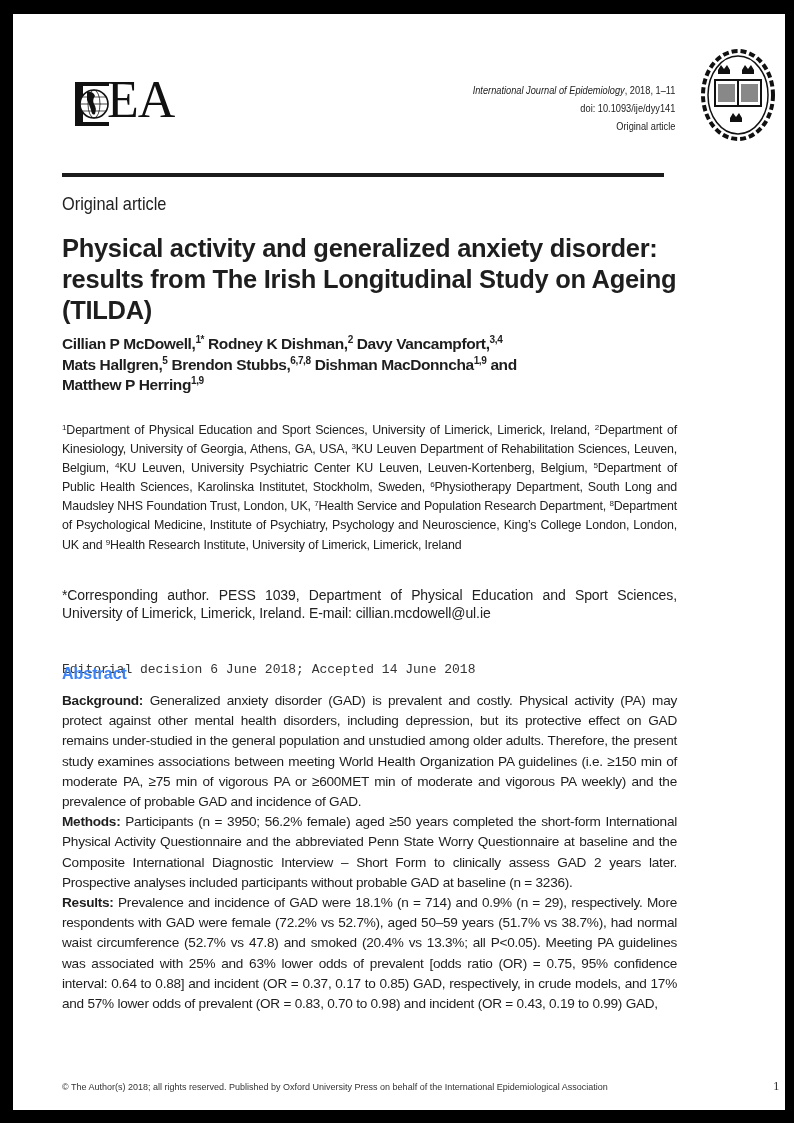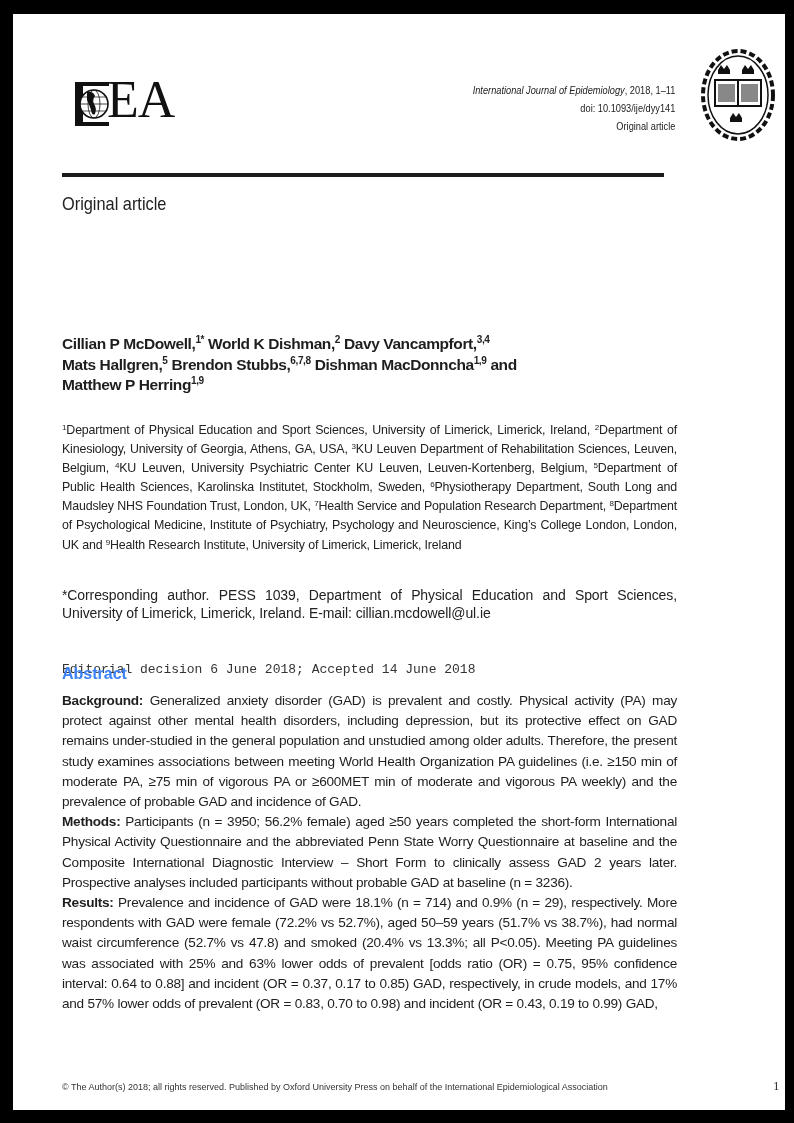--- a/index.html
+++ b/index.html
@@ -96,24 +96,25 @@
     <line x1="38" y1="32" x2="38" y2="58" stroke="#111" stroke-width="2"></line>
     <rect x="18" y="36" width="17" height="18" fill="#888"></rect>
     <rect x="41" y="36" width="17" height="18" fill="#888"></rect>
     <path d="M30 70 l3 -5 3 4 3 -4 3 5 v4 h-12 z" fill="#111"></path>
   </svg>
 
   <div class="abs rule"></div>
 
   <div class="abs col article-type">Original article</div>
 
+  <h1 class="abs col title" style="margin:0">Physical activity and generalized anxiety disorder: results from The Irish Longitudinal Study on Ageing (TILDA)</h1>
 
   <div class="abs col authors">
     <span><span>Cillian P McDowell,</span><sup>1</sup><sup>*</sup></span>
-    <span><span>World K Dishman,</span><sup>2</sup></span>
+    <span><span>Rodney K Dishman,</span><sup>2</sup></span>
     <span><span>Davy Vancampfort,</span><sup>3,4</sup></span><br>
     <span><span>Mats Hallgren,</span><sup>5</sup></span>
     <span><span>Brendon Stubbs,</span><sup>6,7,8</sup></span>
     <span><span>Dishman MacDonncha</span><sup>1,9</sup><span> and</span></span><br>
     <span><span>Matthew P Herring</span><sup>1,9</sup></span>
   </div>
 
   <div class="abs col affil"><sup>1</sup><span>Department of Physical Education and Sport Sciences, University of Limerick, Limerick, Ireland, </span><sup>2</sup><span>Department of Kinesiology, University of Georgia, Athens, GA, USA, </span><sup>3</sup><span>KU Leuven Department of Rehabilitation Sciences, Leuven, Belgium, </span><sup>4</sup><span>KU Leuven, University Psychiatric Center KU Leuven, Leuven-Kortenberg, Belgium, </span><sup>5</sup><span>Department of Public Health Sciences, Karolinska Institutet, Stockholm, Sweden, </span><sup>6</sup><span>Physiotherapy Department, South Long and Maudsley NHS Foundation Trust, London, UK, </span><sup>7</sup><span>Health Service and Population Research Department, </span><sup>8</sup><span>Department of Psychological Medicine, Institute of Psychiatry, Psychology and Neuroscience, King’s College London, London, UK and </span><sup>9</sup><span>Health Research Institute, University of Limerick, Limerick, Ireland</span></div>
 
   <div class="abs col corr">*Corresponding author. PESS 1039, Department of Physical Education and Sport Sciences, University of Limerick, Limerick, Ireland. E-mail: cillian.mcdowell@ul.ie</div>

